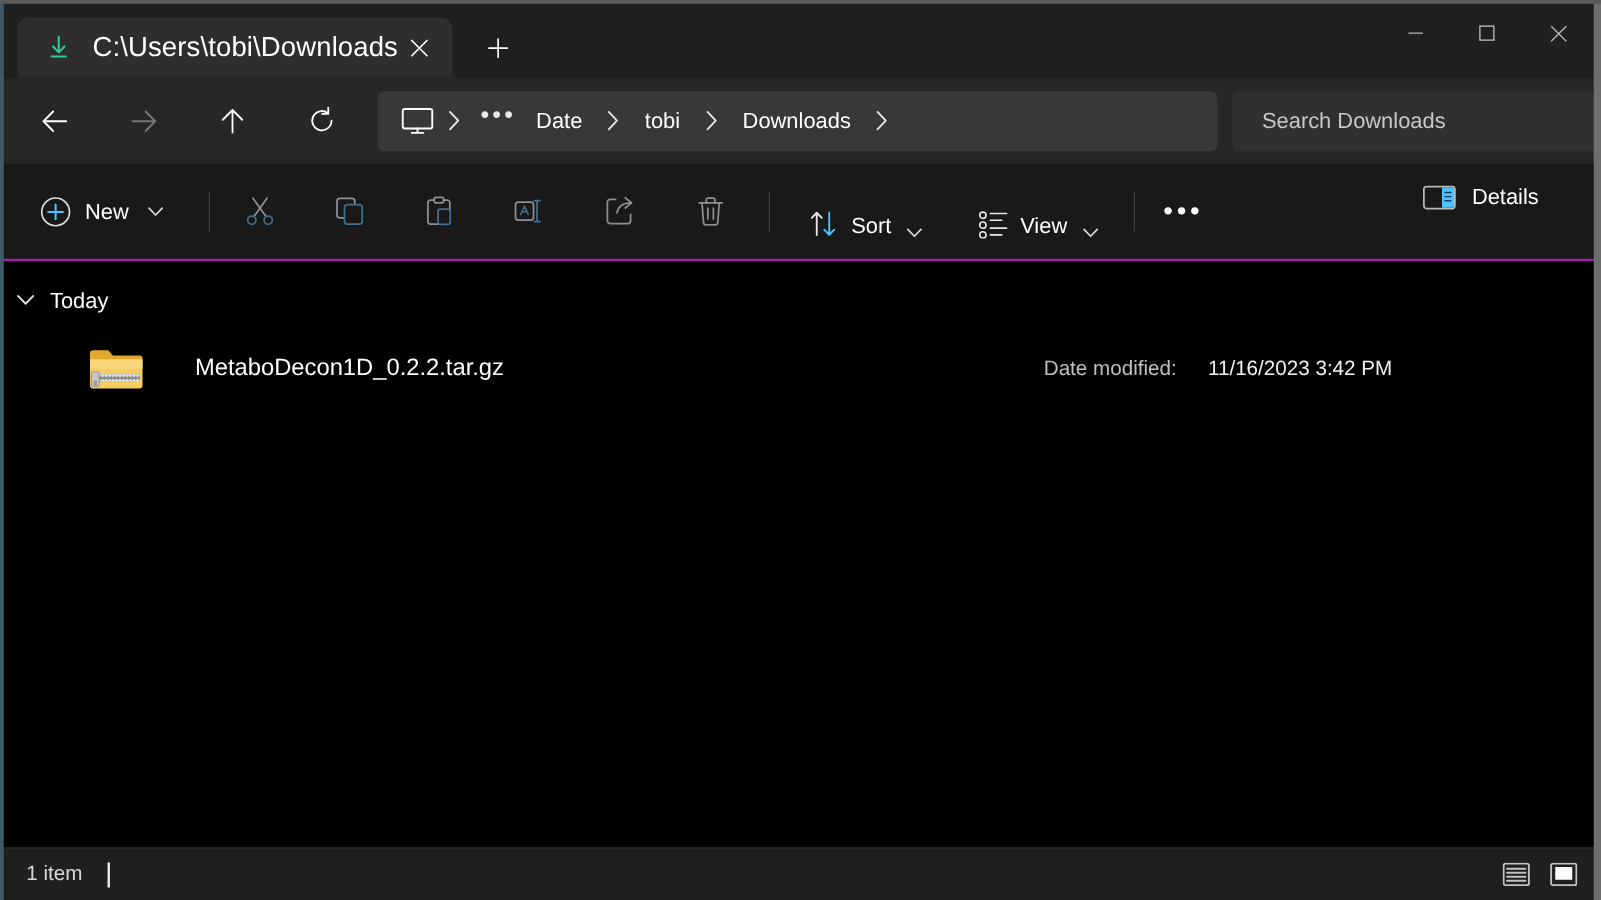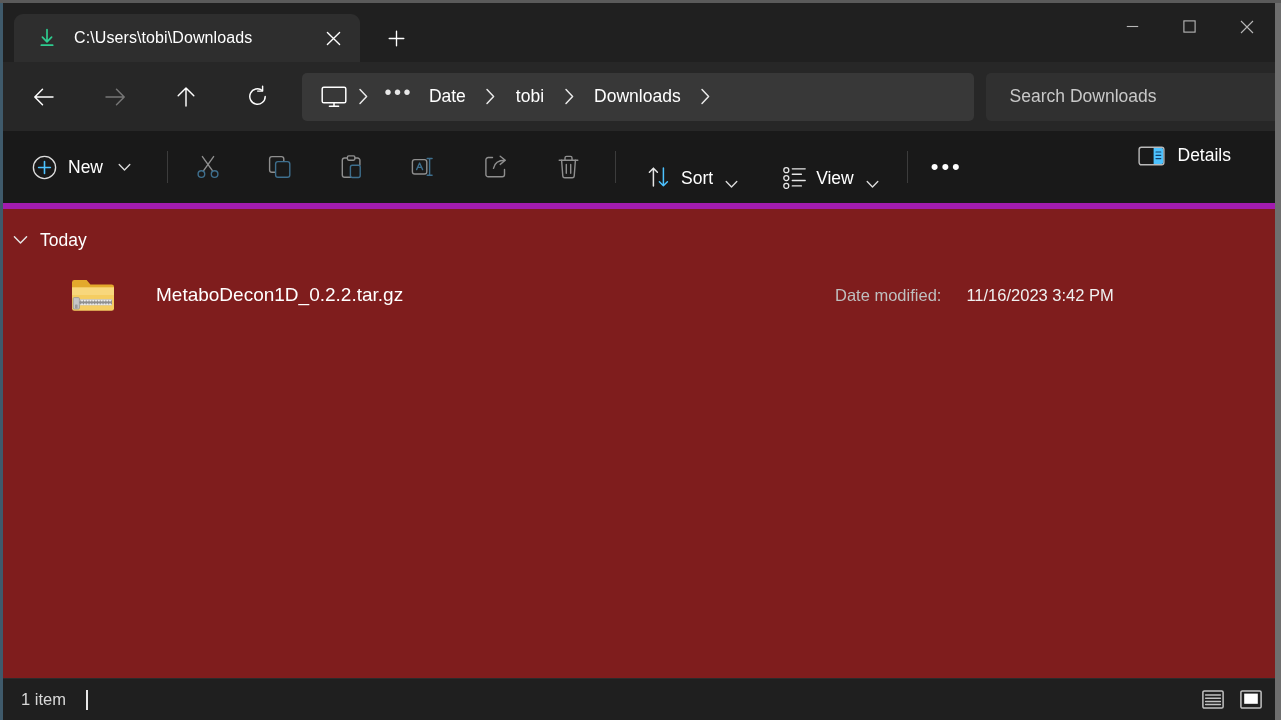--- a/index.html
+++ b/index.html
@@ -43,21 +43,21 @@
     height: 48px;
     min-width: 346px;
     background: #2e2e2e;
     border-radius: 9px 9px 0 0;
     display: flex; align-items: center;
     padding: 0 0 0 22px;
     margin-top: 14px;
   }
   .tab-icon { width: 22px; height: 22px; flex: 0 0 auto; margin-right: 16px; }
   .tab-title {
-    color: #ffffff; font-size: 16px; letter-spacing: .1px;
+    color: #ffffff; font-size: 22px; letter-spacing: .1px;
     white-space: nowrap; flex: 1 1 auto;
   }
   .tab-close {
     width: 34px; height: 34px; margin-right: 10px;
     display: flex; align-items: center; justify-content: center;
     border-radius: 5px; flex: 0 0 auto;
   }
   #newtab {
     width: 44px; height: 44px; margin-left: 14px; margin-bottom: 2px;
     display: flex; align-items: center; justify-content: center;
@@ -126,21 +126,21 @@
   }
   #search-input::placeholder { color: #c8c8c8; opacity: 1; }
 
   
   #commandbar {
     position: relative;
     height: 78px;
     background: #191919;
     display: flex; align-items: center;
     flex: 0 0 auto;
-    border-bottom: 6px solid #a21caf;
+    border-bottom: 2px solid #a21caf;
   }
   #new-button {
     margin-left: 28px;
     height: 44px;
     display: flex; align-items: center; gap: 11px;
     padding: 0 12px 0 4px; border-radius: 5px;
   }
   #new-label { color: #ffffff; font-size: 17.5px; }
   .cmd-icon {
     width: 50px; height: 44px;
@@ -159,21 +159,21 @@
   #details-button {
     position: absolute; right: 38px;
     height: 44px; display: flex; align-items: flex-start; gap: 13px;
     padding: 0 12px; border-radius: 5px;
   }
   #details-label { color: #ffffff; font-size: 17.5px; }
 
   
   #content {
     flex: 1 1 auto;
-    background: #7f1d1d;
+    background: #000000;
     position: relative;
     overflow: hidden;
   }
   #group-header {
     display: flex; align-items: center;
     height: 34px; margin-top: 14px; padding-left: 13px; gap: 12px;
   }
   #group-label { color: #ffffff; font-size: 17.5px; }
   .file-row {
     display: flex; align-items: center;

